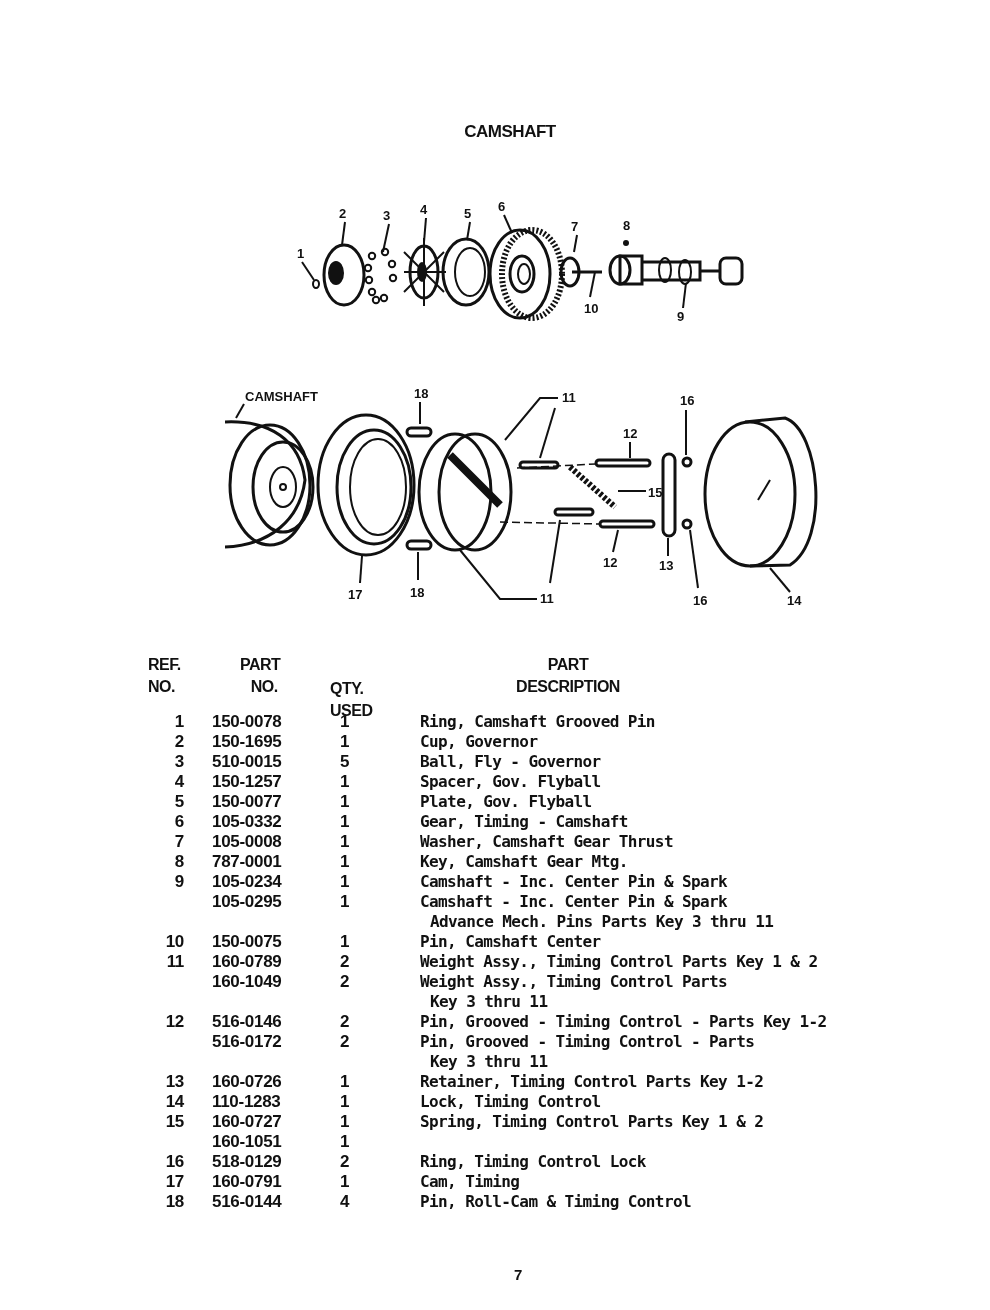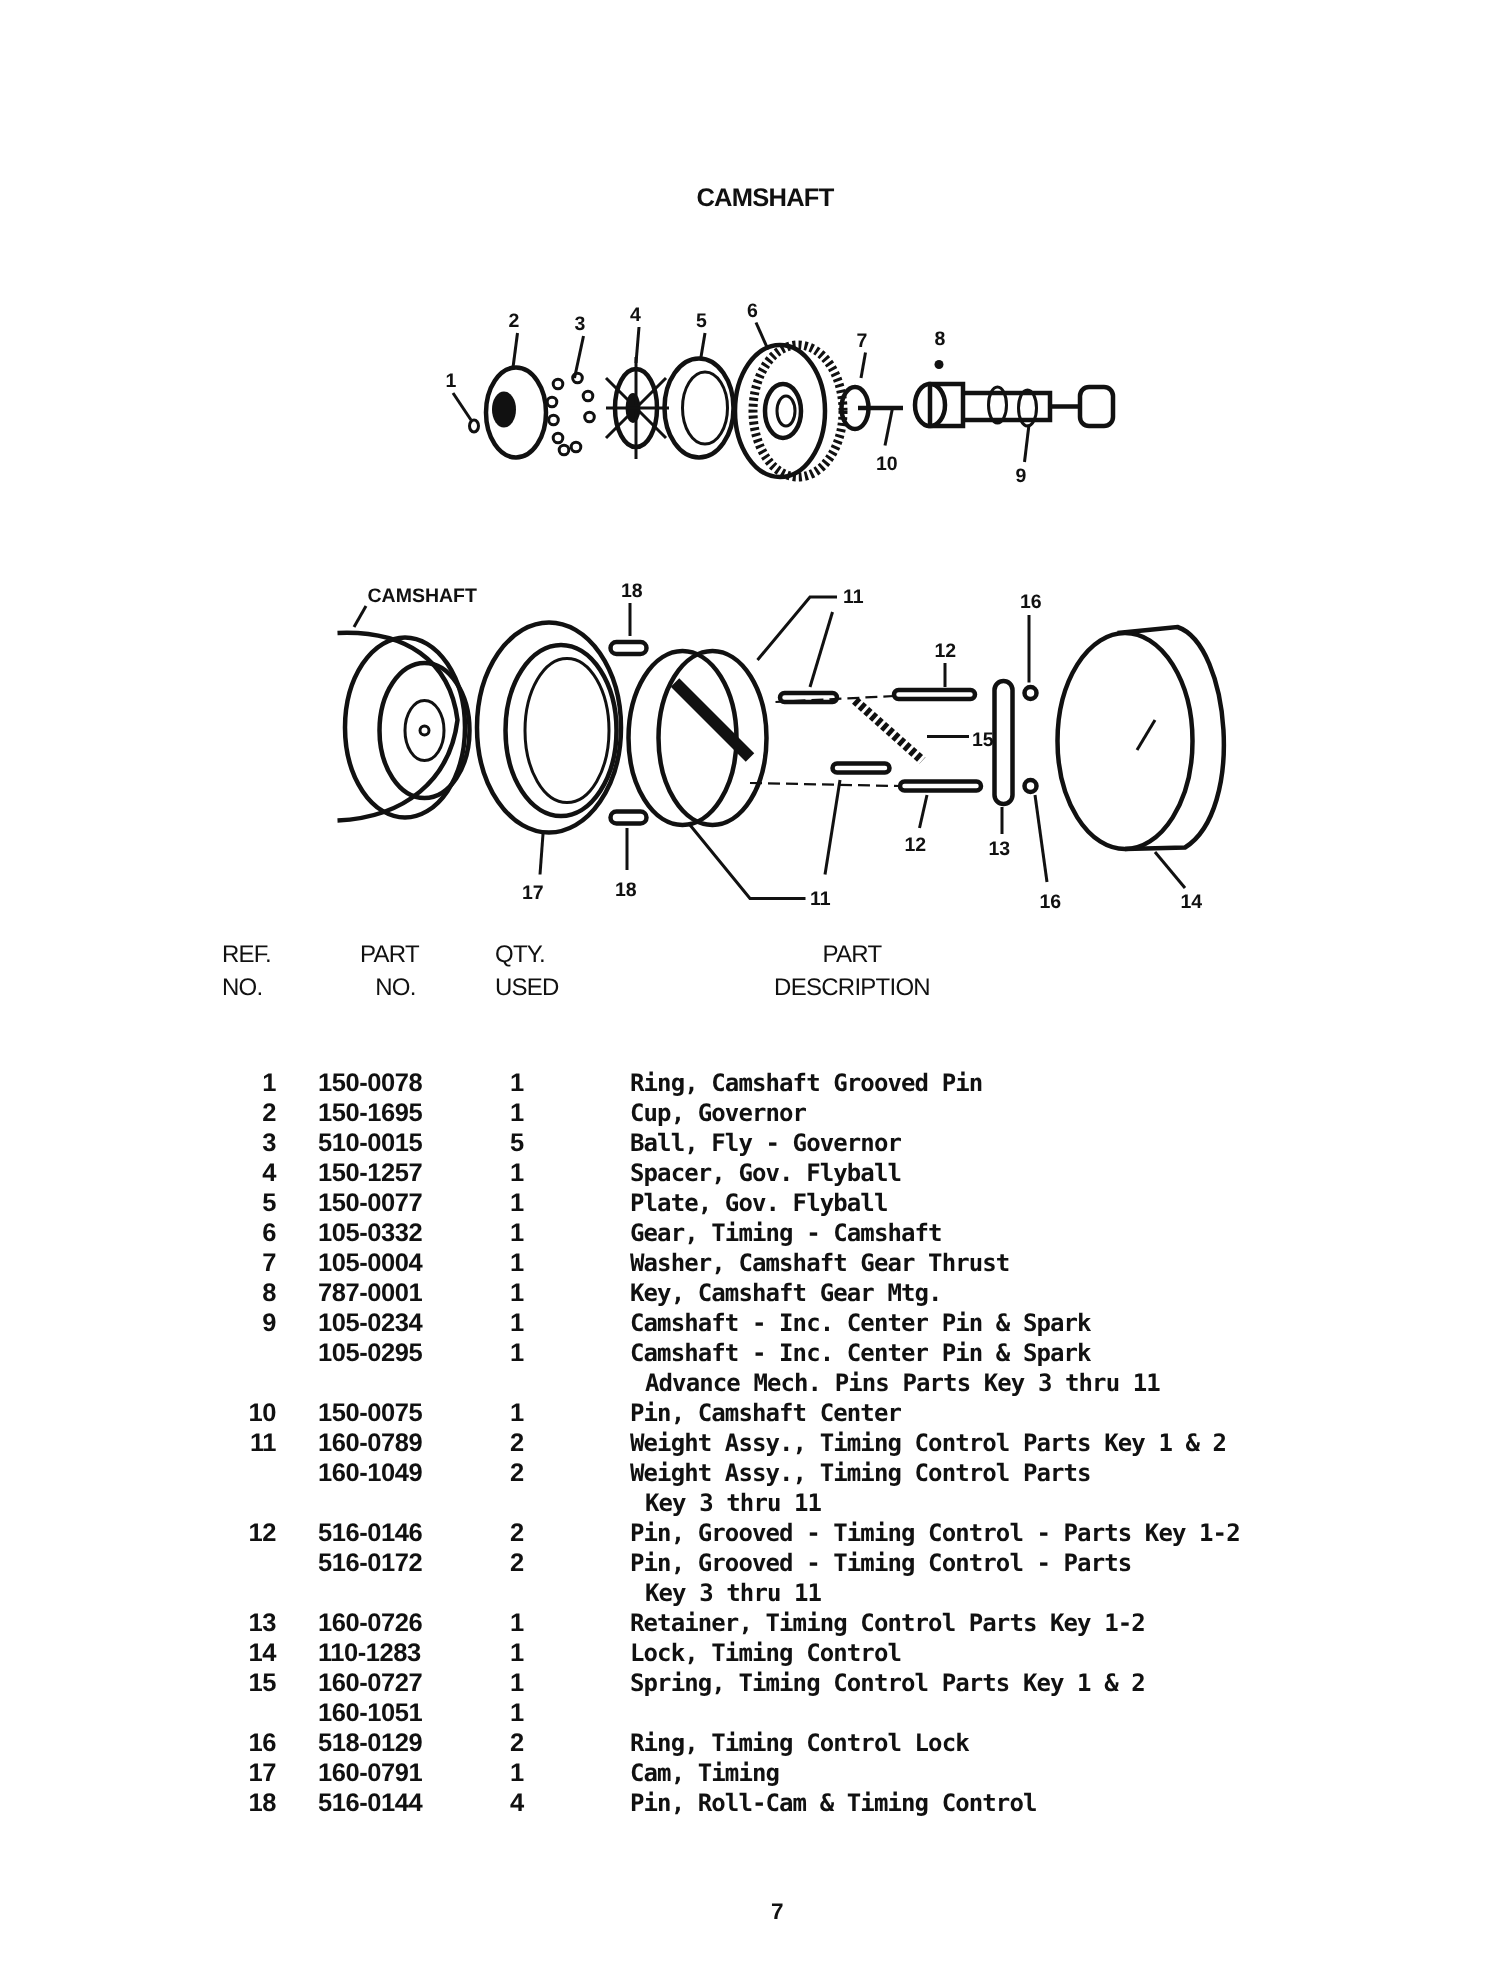--- a/index.html
+++ b/index.html
@@ -6,21 +6,21 @@
   body { width: 990px; height: 1310px; position: relative; overflow: hidden;
          font-family: "DejaVu Sans Mono", "Liberation Mono", monospace; color: #111; }
   .title { position: absolute; left: 0; width: 1020px; top: 122px; text-align: center;
            font-family: "Liberation Sans", sans-serif; font-weight: bold; font-size: 17px;
            letter-spacing: -0.5px; }
   svg.diag { position: absolute; left: 0; top: 0; }
   .lbl { font-family: "Liberation Sans", sans-serif; font-weight: bold; font-size: 13px; fill: #111; }
   .stroke { stroke: #111; fill: none; stroke-width: 2; }
   .thick { stroke: #111; fill: none; stroke-width: 3; }
   .fillblk { fill: #111; }
-  .hdr { position: absolute; top: 626px; font-weight: normal; font-size: 16px; line-height: 22px;
+  .hdr { position: absolute; top: 654px; font-weight: bold; font-size: 16px; line-height: 22px;
          letter-spacing: -0.5px; font-family: "Liberation Sans Narrow", "Liberation Sans", sans-serif; }
   .hdr div { white-space: pre; }
   .rows { position: absolute; left: 0; top: 712px; width: 990px; }
   .row { position: relative; height: 20px; font-weight: bold; font-size: 17px; line-height: 20px;
          font-family: "Liberation Sans", sans-serif; letter-spacing: -0.3px; }
   .row span { position: absolute; top: 0; white-space: pre; }
   .c-ref { left: 140px; width: 44px; text-align: right; }
   .c-part { left: 212px; }
   .c-qty { left: 340px; }
   .c-desc { left: 420px; font-family: "DejaVu Sans Mono", monospace; font-size: 16px; letter-spacing: -0.6px; }
@@ -176,21 +176,21 @@
 </svg>
 
 <div class="hdr" style="left:148px;">
   <div>REF.</div>
   <div>NO.</div>
 </div>
 <div class="hdr" style="left:240px; text-align:center;">
   <div>PART</div>
   <div style="padding-left:8px;">NO.</div>
 </div>
-<div class="hdr" style="left:330px;">
+<div class="hdr" style="left:330px;margin-top:24px;">
   <div>QTY.</div>
   <div>USED</div>
 </div>
 <div class="hdr" style="left:508px; width:120px; text-align:center;">
   <div>PART</div>
   <div>DESCRIPTION</div>
 </div>
 
 <div class="rows">
   <div class="row">
@@ -224,21 +224,21 @@
       <span class="c-desc">Plate, Gov. Flyball</span>
     </div>
   <div class="row">
       <span class="c-ref">6</span>
       <span class="c-part">105-0332</span>
       <span class="c-qty">1</span>
       <span class="c-desc">Gear, Timing - Camshaft</span>
     </div>
   <div class="row">
       <span class="c-ref">7</span>
-      <span class="c-part">105-0004</span>
+      <span class="c-part">105-0008</span>
       <span class="c-qty">1</span>
       <span class="c-desc">Washer, Camshaft Gear Thrust</span>
     </div>
   <div class="row">
       <span class="c-ref">8</span>
       <span class="c-part">787-0001</span>
       <span class="c-qty">1</span>
       <span class="c-desc">Key, Camshaft Gear Mtg.</span>
     </div>
   <div class="row">

